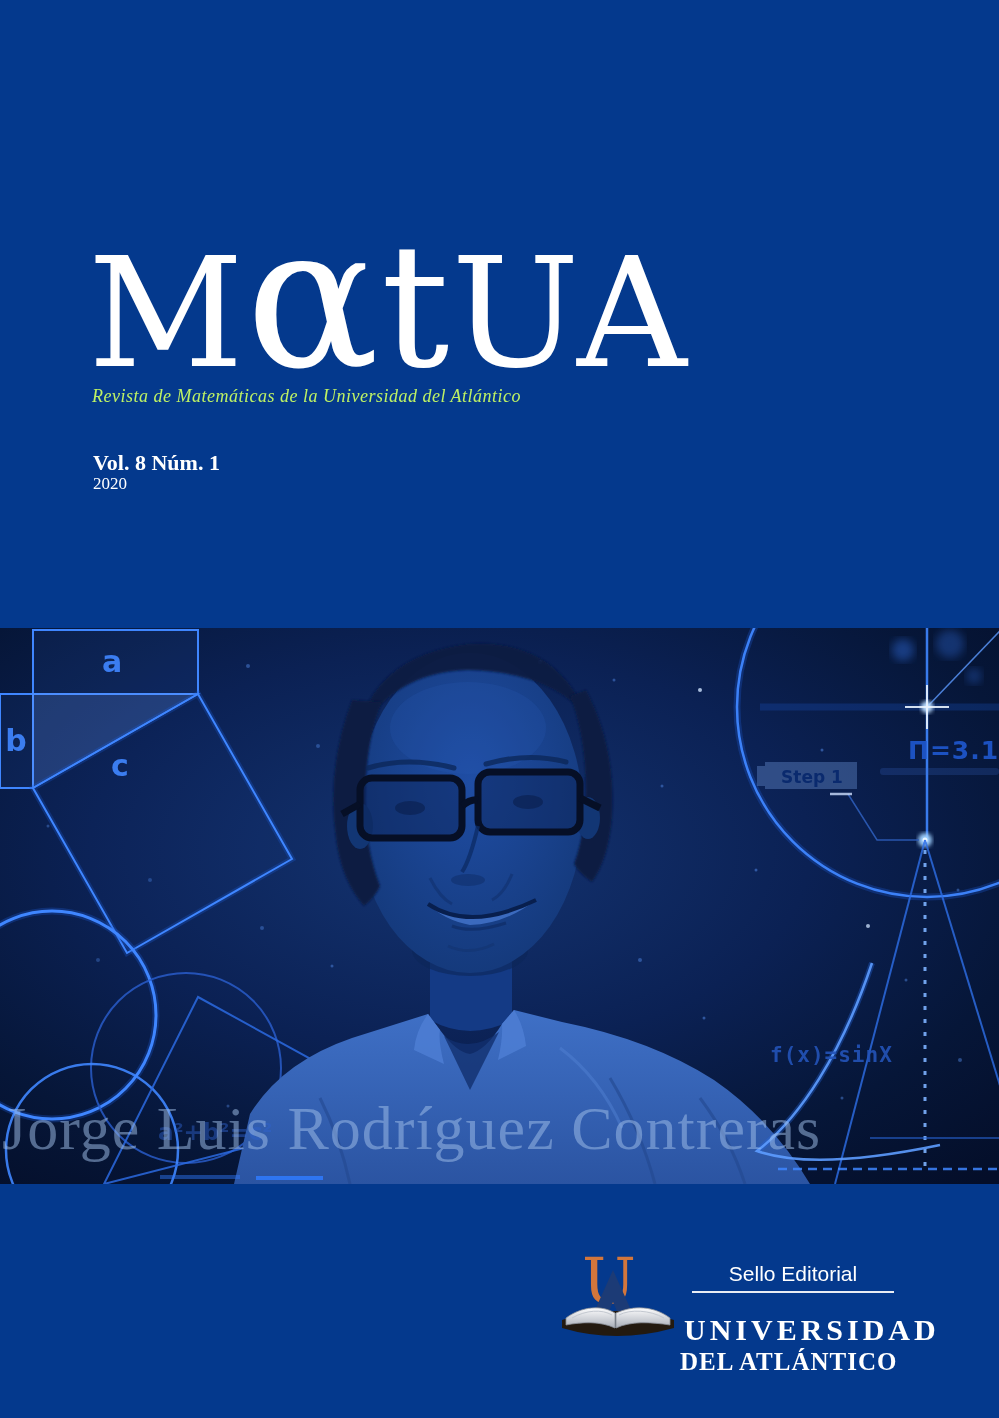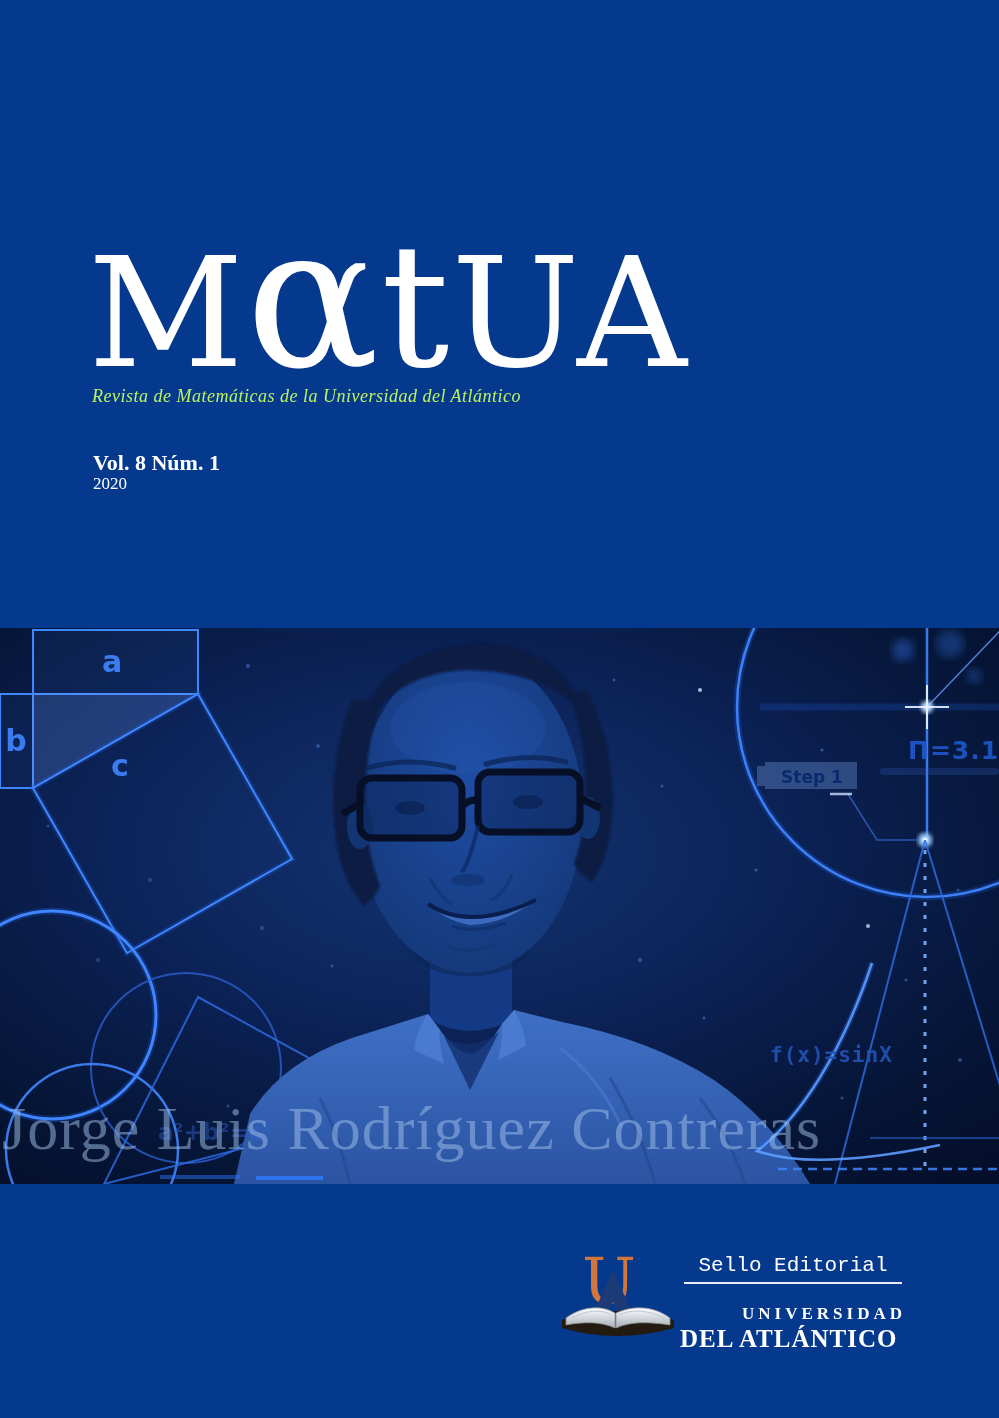--- a/index.html
+++ b/index.html
@@ -38,26 +38,26 @@
     position:absolute; left:0; top:1093px; width:999px; height:84px;
     padding-left:2px; overflow:hidden; white-space:nowrap;
     font-family:"Liberation Serif", serif; font-size:62px;
     color:rgba(160,190,232,0.52); letter-spacing:1px;
   }
   
   .publisher { position:absolute; left:552px; top:1240px; width:360px; height:112px; }
   .publisher-logo { position:absolute; left:0; top:0; }
   .publisher-text { position:absolute; left:128px; top:10px; width:226px; color:#ffffff; }
   .imprint {
-    margin:4px; text-align:center; font-family:Liberation Mono, monospace;
+    margin:12px; text-align:center; font-family:Liberation Sans, sans-serif;
     font-size:21px; padding-bottom:5px; border-bottom:2px solid #E9EDF4;
   }
   .uni-line1 {
-    margin:20px 0 0 0; text-align:right; font-family:"Liberation Serif", serif;
-    font-weight:bold; font-size:17px; letter-spacing:4px; text-indent:4px; white-space:nowrap;
+    margin:20px 0 0 0; text-align:center; font-family:"Liberation Serif", serif;
+    font-weight:bold; font-size:30px; letter-spacing:4px; text-indent:4px; white-space:nowrap;
   }
   .uni-line2 {
     margin:1px 16px 0 0; text-align:center; font-family:"Liberation Serif", serif;
     font-weight:bold; font-size:25px; letter-spacing:1px; white-space:nowrap;
   }
 </style>
 </head>
 <body>
 
 <div class="page">

